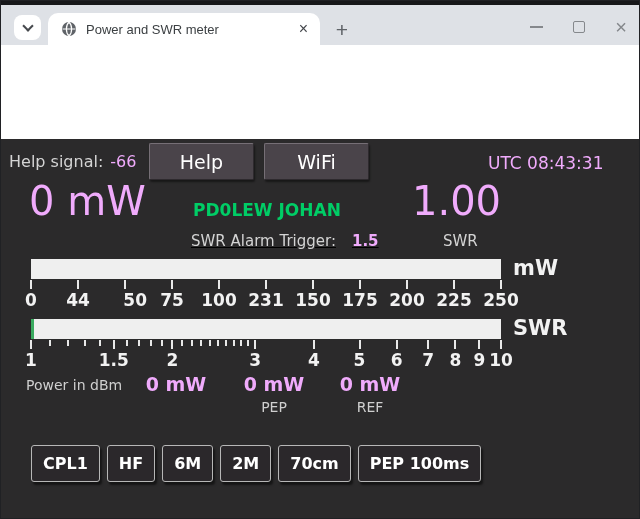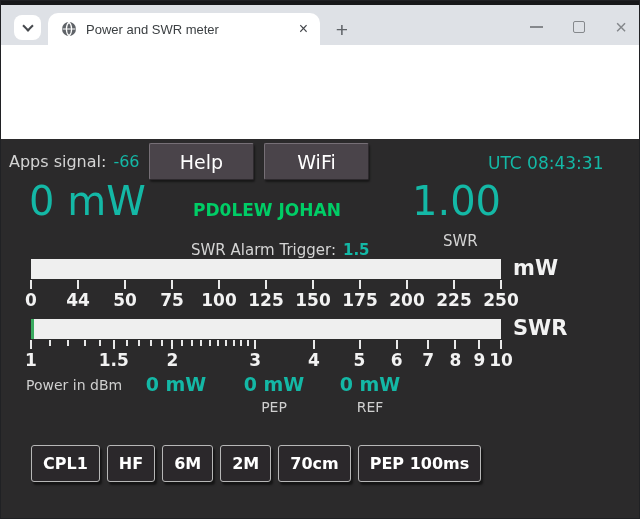--- a/index.html
+++ b/index.html
@@ -39,30 +39,30 @@
   .apps-grid i { display:block; border-radius:1px; }
   .apps-label { position:absolute; left:45px; top:109px; font-size:13px; color:#3c4043; }
   .grid2 { position:absolute; left:97px; top:106px; width:18px; height:18px; display:grid; grid-template-columns:7px 7px; grid-template-rows:7px 7px; gap:3px; }
   .grid2 i { border:2px solid #3f4247; border-radius:1px; }
   .bm-divider { position:absolute; left:133px; top:105px; width:1px; height:20px; background:#bcc4d1; }
   .bm-globe { position:absolute; left:153px; top:106px; }
   .bm-label { position:absolute; left:177px; top:109px; font-size:13px; color:#3c4043; }
   
   .page { position:absolute; left:0; top:138px; width:640px; height:381px; background:#2b2a2b; font-family:"DejaVu Sans", sans-serif; }
   .wifi-row { position:absolute; left:8px; top:13px; font-size:16px; color:#d8d8d8; display:flex; gap:7px; }
-  .yellow { color:#14b8a6; }
+  .yellow { color:#f0abfc; }
   .green  { color:#00cd66; }
   .gray-label { color:#d4d4d4; }
   .top-btn { position:absolute; top:4px; width:105px; height:37px; background:#4a444a; color:#fff; font-size:19px; font-family:"DejaVu Sans", sans-serif;
     border:1px solid; border-color:#766f76 #2e2a2e #2e2a2e #766f76; border-radius:2px; box-shadow:1px 2px 2px rgba(0,0,0,0.45); }
   .top-btn.active { top:3px; width:111px; height:39px; border:2px solid #f2f2f2; }
   .utc { position:absolute; left:487px; top:14px; font-size:17px; }
   .big-val { position:absolute; top:42px; font-size:40px; line-height:1; }
   .callsign { position:absolute; left:192px; top:61px; font-size:17px; font-weight:bold; }
-  .alarm-row { position:absolute; left:190px; top:102px; font-size:15px; display:flex; gap:7px; }
+  .alarm-row { position:absolute; left:190px; top:93px; font-size:15px; display:flex; gap:16px;text-decoration:underline; }
   .swr-caption { position:absolute; left:442px; top:93px; font-size:15px; }
   .meter-bar { position:absolute; left:30px; width:470px; height:20px; background:#efefef; }
   .meter-fill { position:absolute; left:0; top:0; height:20px; background:#3aaa5f; }
   .meter-unit { position:absolute; left:512px; font-size:21px; font-weight:bold; color:#f2f2f2; }
   .ticks { position:absolute; left:30px; width:470px; height:10px; }
   .tick { position:absolute; top:0; width:2px; background:#e9e9e9; }
   .tick.minor { height:6px; }
   .tick.major { height:9px; }
   .scale-labels { position:absolute; left:30px; width:470px; height:20px; }
   .scale-labels b { position:absolute; width:44px; text-align:center; font-size:17px; color:#f2f2f2; font-weight:bold; }
@@ -167,21 +167,21 @@
           <circle cx="8" cy="8" r="7" fill="#5f6368"></circle>
           <path d="M1.5 8 H14.5 M8 1.2 C4.5 4,4.5 12,8 14.8 M8 1.2 C11.5 4,11.5 12,8 14.8" stroke="#fff" stroke-width="1.2" fill="none"></path>
         </svg>
     </span>
     <span class="bm-label">Power and SWR me...</span>
   </div>
 
   <div class="page">
 
     <div class="wifi-row">
-      <span class="gray-label">Apps signal:</span>
+      <span class="gray-label">Help signal:</span>
       <span class="yellow">-66</span>
     </div>
     <button class="top-btn" style="left:148px">Help</button>
     <button class="top-btn" style="left:263px">WiFi</button>
     <span class="utc yellow">UTC 08:43:31</span>
 
     <div class="big-val yellow" style="left:28px">0 mW</div>
     <div class="callsign green">PD0LEW JOHAN</div>
     <div class="big-val yellow" style="left:411px">1.00</div>
     <div class="alarm-row">
@@ -203,24 +203,24 @@
         <div class="tick major" style="left: 234px;"></div>
         <div class="tick major" style="left: 281px;"></div>
         <div class="tick major" style="left: 328px;"></div>
         <div class="tick major" style="left: 375px;"></div>
         <div class="tick major" style="left: 422px;"></div>
         <div class="tick major" style="left: 469px;"></div>
       </div>
     <div class="scale-labels" style="top:151px" id="power-labels">
         <b style="left: -22px;">0</b>
         <b style="left: 25px;">44</b>
-        <b style="left: 72px;">50</b>
+        <b style="left: 72px; text-align: right;">50</b>
         <b style="left: 119px;">75</b>
         <b style="left: 166px;">100</b>
-        <b style="left: 213px;">125</b>
+        <b style="left: 213px;">231</b>
         <b style="left: 260px;">150</b>
         <b style="left: 307px;">175</b>
         <b style="left: 354px;">200</b>
         <b style="left: 401px;">225</b>
         <b style="left: 448px;">250</b>
       </div>
 
     <div class="meter-bar" style="top:180px">
       <div class="meter-fill" id="swr-fill" style="width: 3px;"></div>
     </div>

